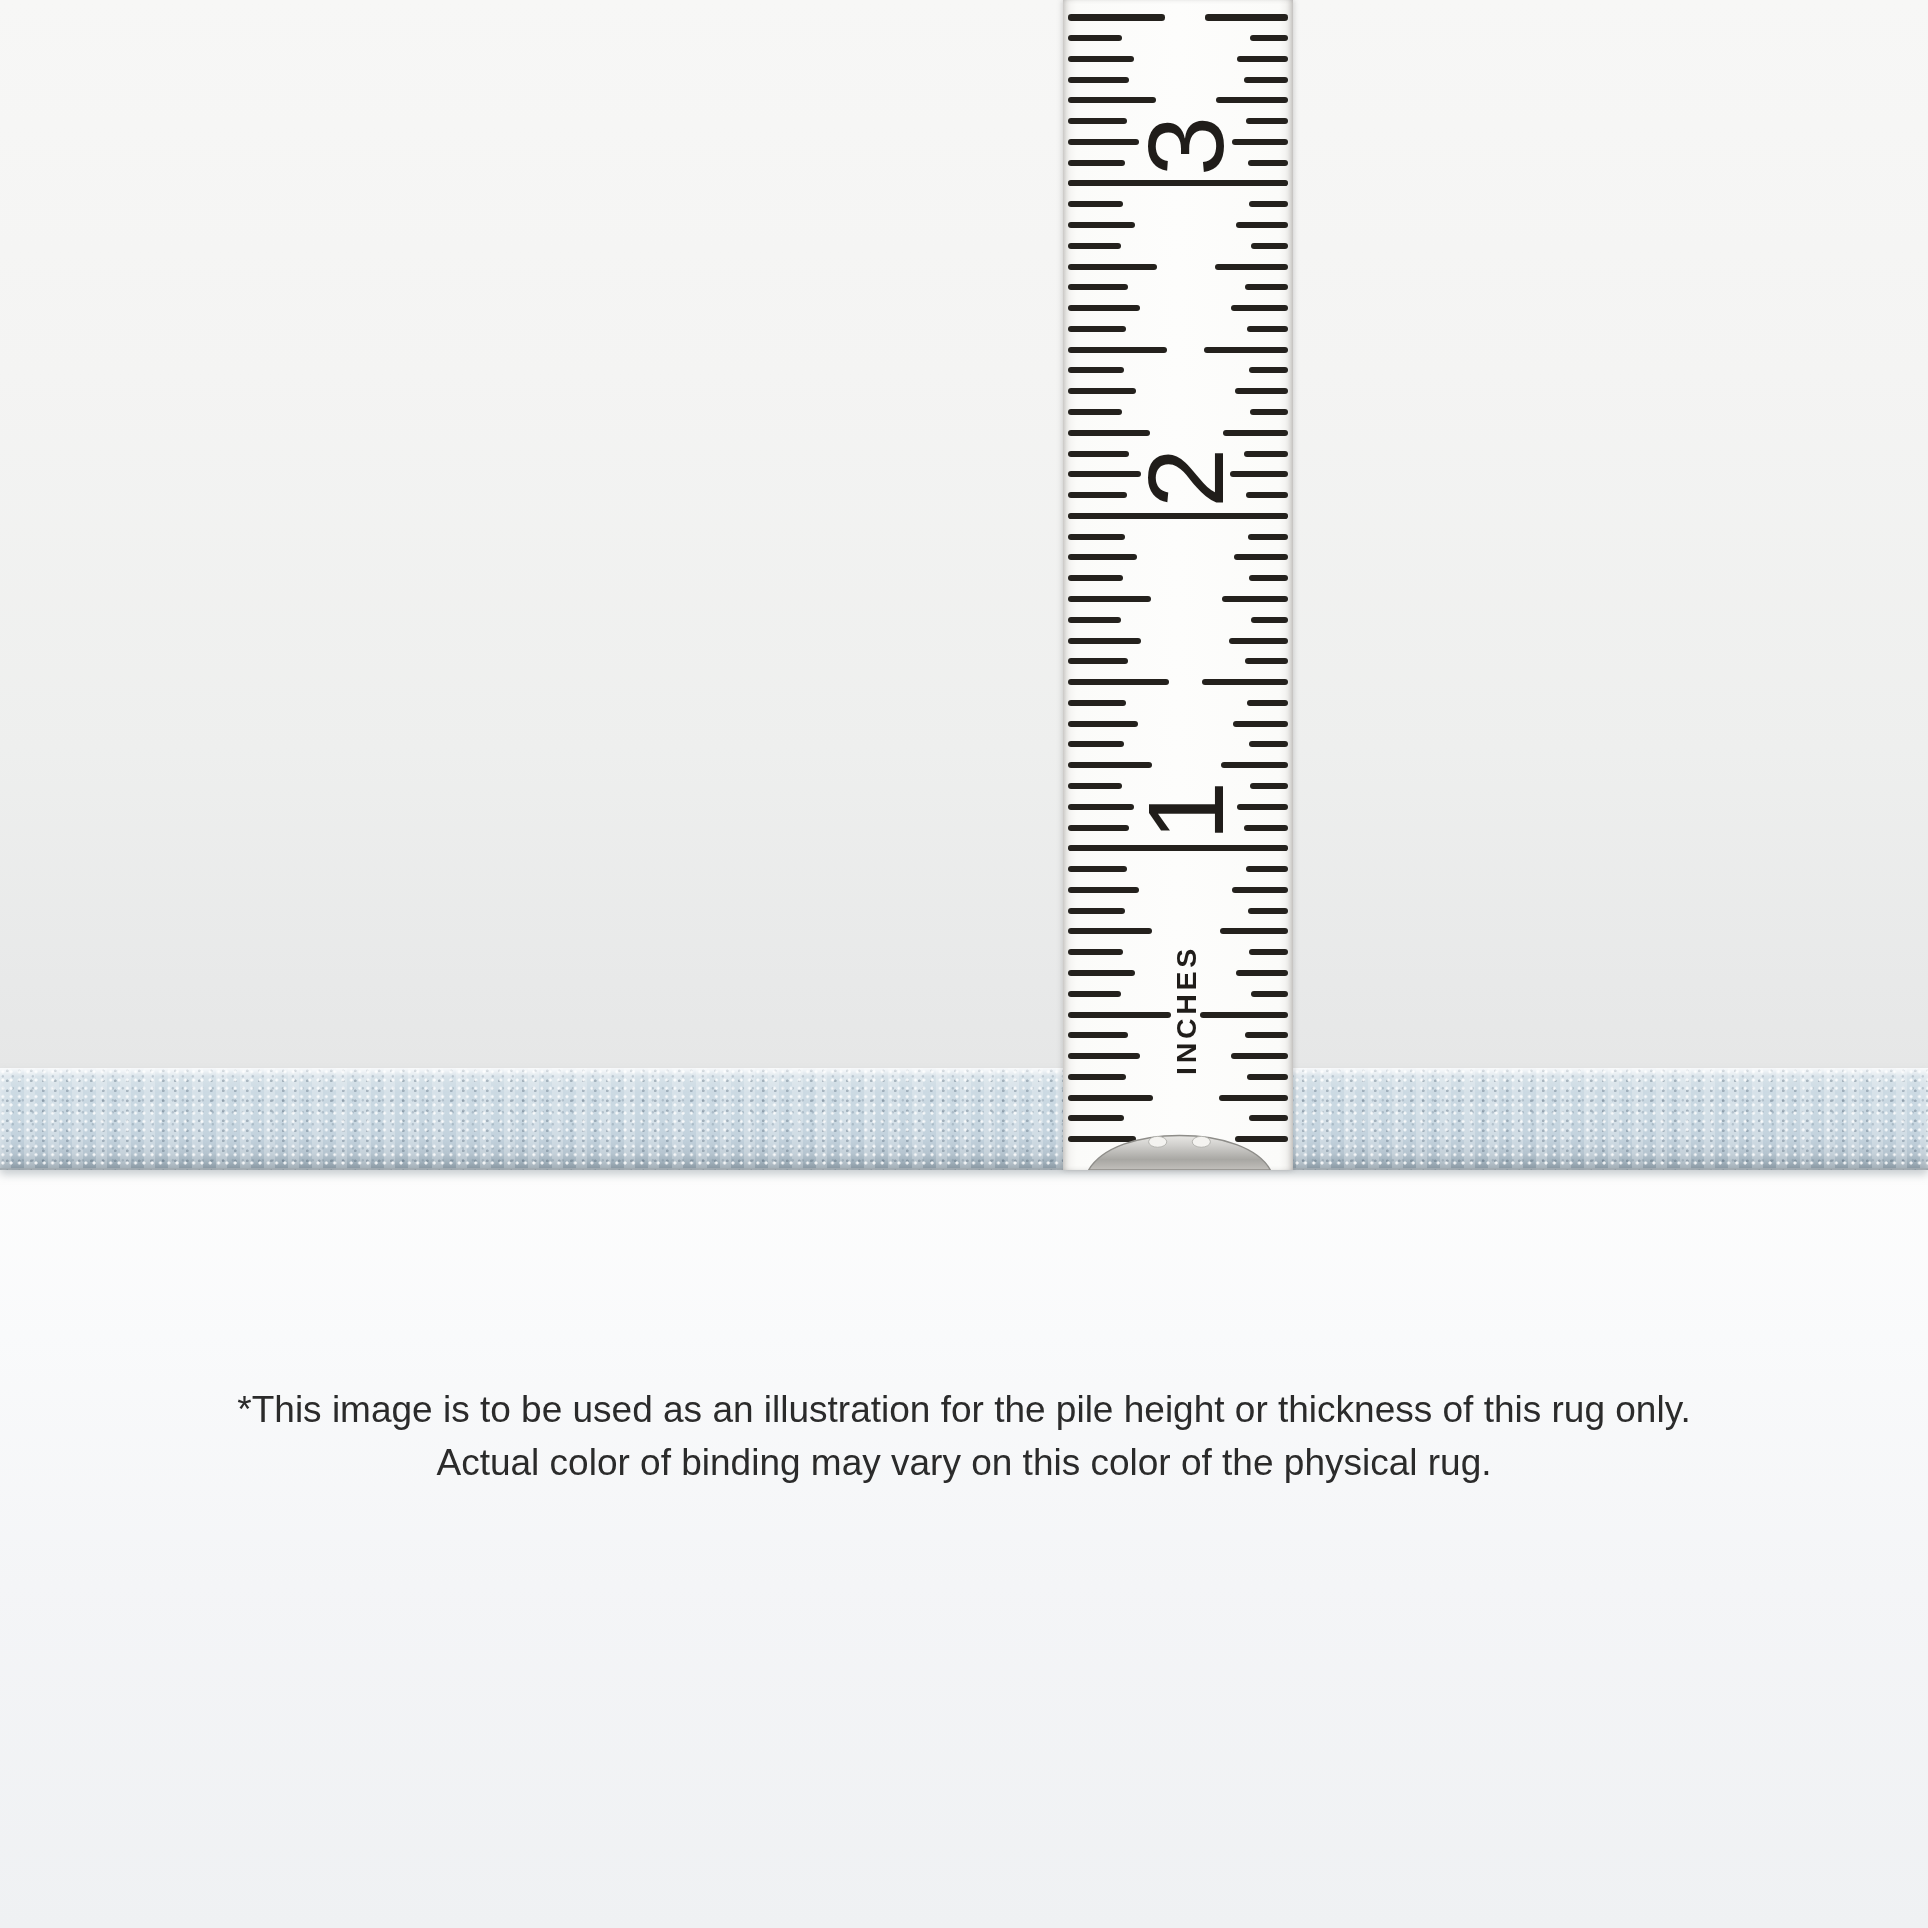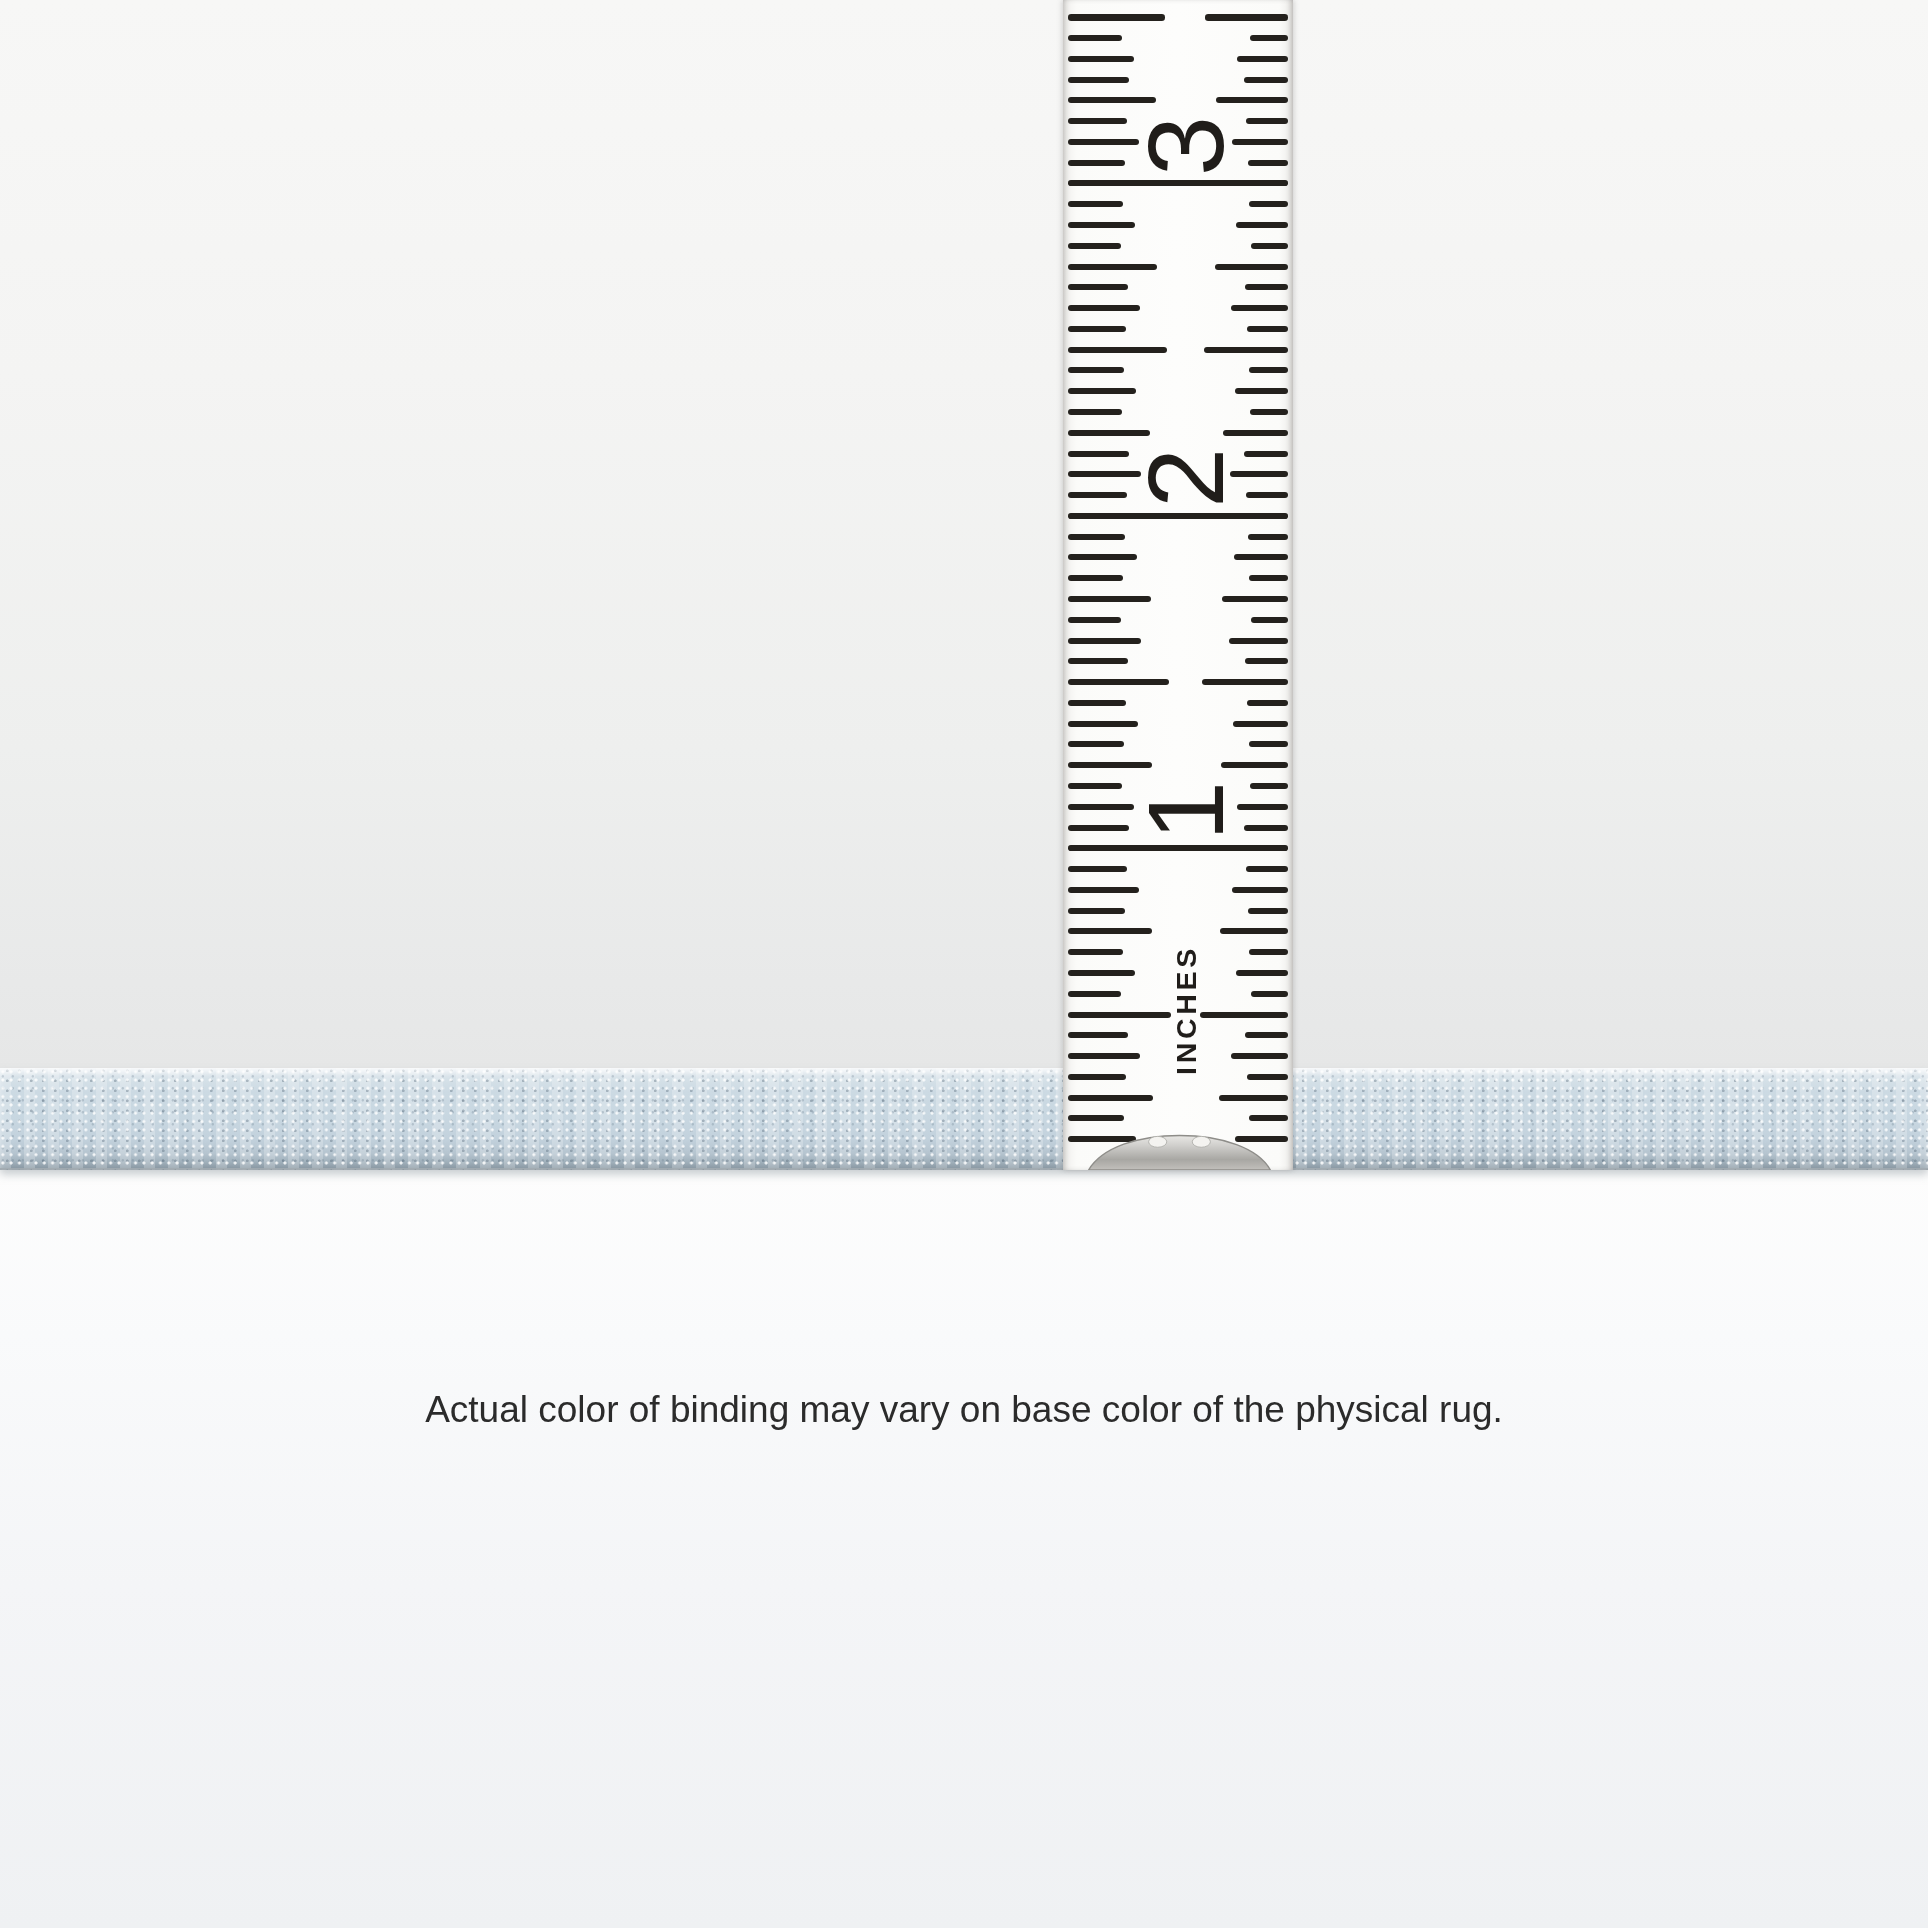--- a/index.html
+++ b/index.html
@@ -205,17 +205,18 @@
       <div class="tick left" style="top: 35px; width: 54px;"></div>
       <div class="tick right" style="top: 35px; width: 38px;"></div>
       <div class="tick left" style="top: 14.2px; width: 97px;"></div>
       <div class="tick right" style="top: 14.2px; width: 83px;"></div>
       <div class="inch-number" style="left: 123px; top: 811px;">1</div>
       <div class="inch-number" style="left: 123px; top: 478px;">2</div>
       <div class="inch-number" style="left: 123px; top: 146px;">3</div>
     </div>
 
   <div class="caption">
-    <div>Actual color of binding may vary on base color of the physical rug.</div>
+    <div>*This image is to be used as an illustration for the pile height or thickness of this rug only.</div>
+    <div>Actual color of binding may vary on this color of the physical rug.</div>
   </div>
 
 </div>
 
 
 </body></html>

